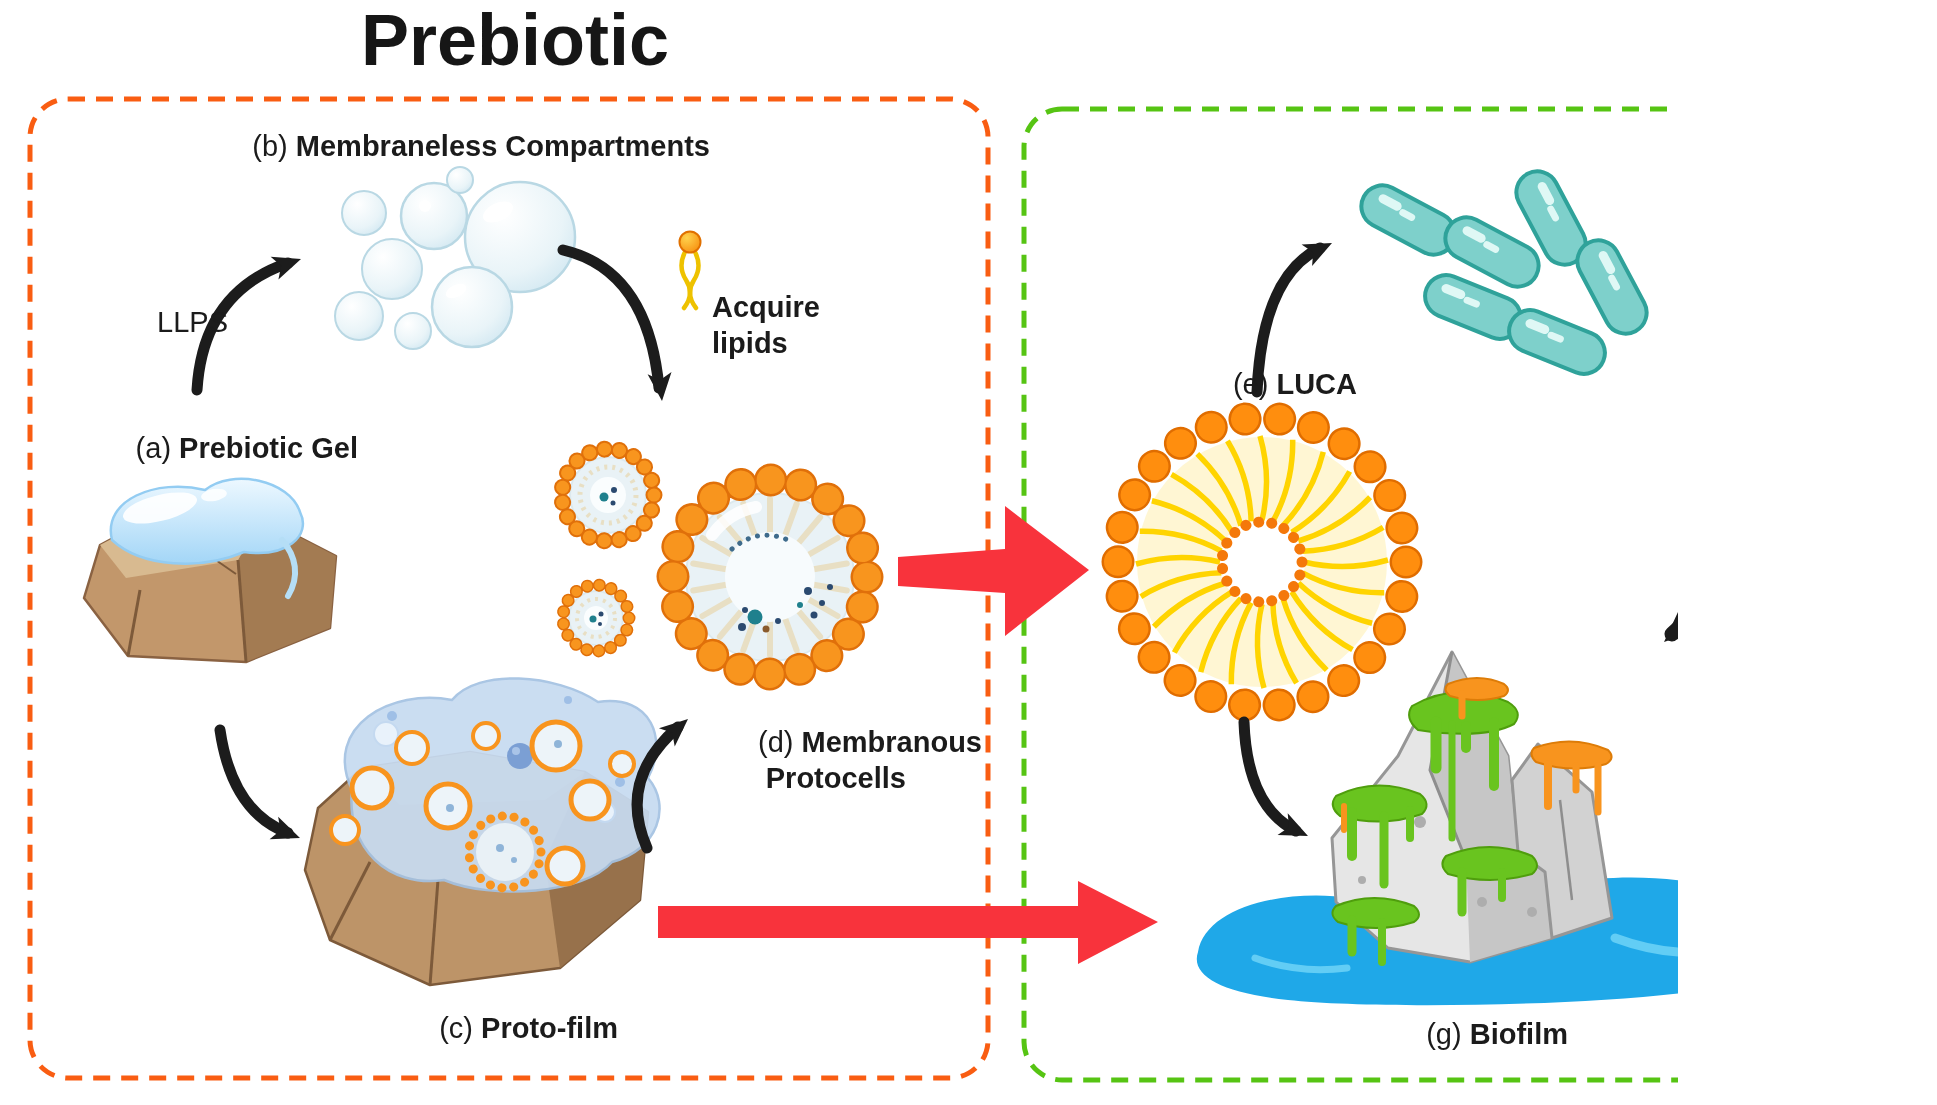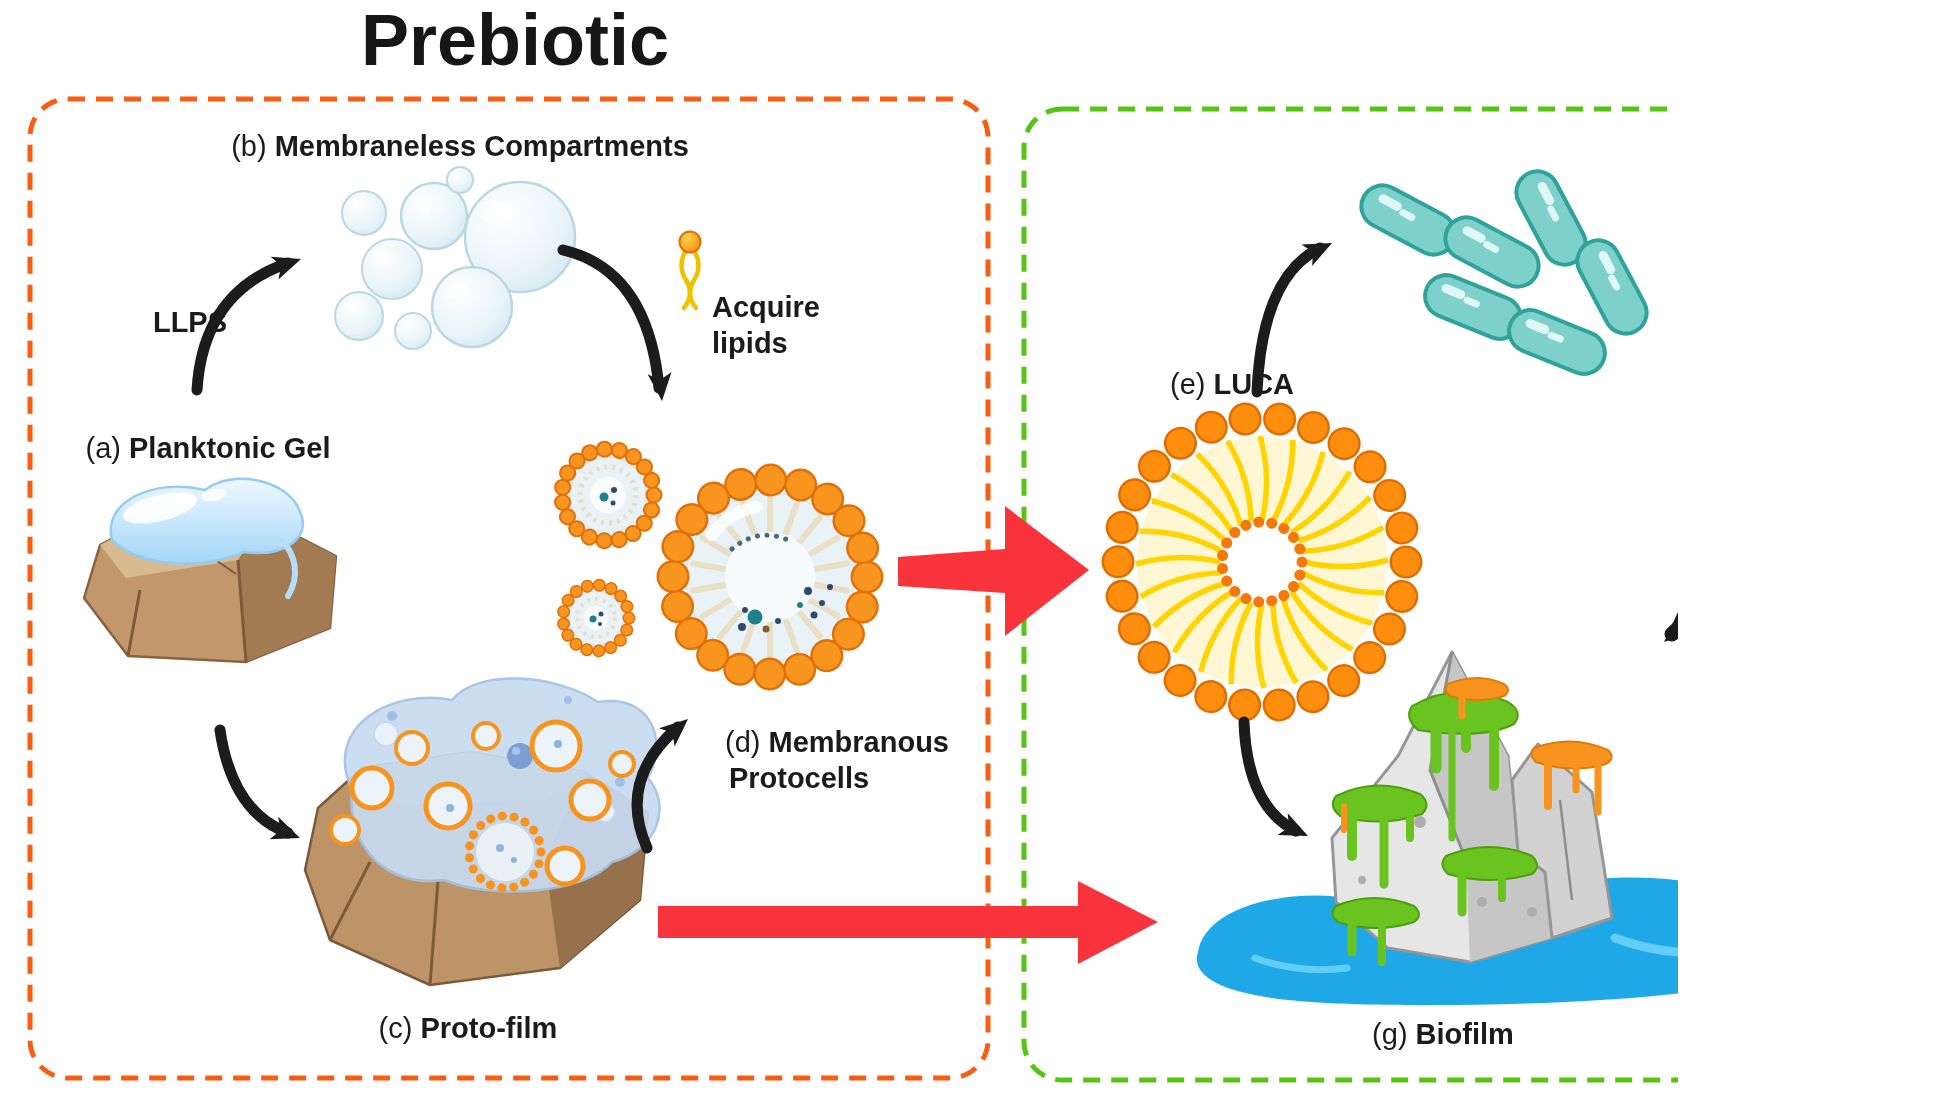--- a/index.html
+++ b/index.html
@@ -1,20 +1,20 @@
 <!DOCTYPE html>
 <html><head>
 <meta charset="utf-8">
 <style>
   html,body{margin:0;padding:0;background:#fff;}
   #canvas{position:relative;width:1678px;height:1105px;background:#ffffff;overflow:hidden;
           font-family:"Liberation Sans", sans-serif;}
   #art{position:absolute;left:0;top:0;z-index:1;}
   .title{position:absolute;z-index:2;text-align:center;font-weight:700;font-size:72px;color:#161616;line-height:1;}
-  .label{position:absolute;z-index:2;text-align:center;font-size:29px;color:#1b1b1b;line-height:1.25;}
+  .label{position:absolute;z-index:2;text-align:right;font-size:29px;color:#1b1b1b;line-height:1.25;}
   .label .tag{font-weight:400;}
   .label .name{font-weight:700;}
   .label .l2{display:block;margin-right:76px;font-weight:700;}
   .label.left{text-align:left;}
   .label .bl{display:block;font-weight:700;}
 </style>
 </head>
 <body>
 
 <div id="canvas">
@@ -287,30 +287,30 @@
   <polygon points="658,906 1078,906 1078,881 1158,922 1078,964 1078,938 658,938" fill="#F8333C"></polygon>
 </svg>
 
 <div class="title" style="left:215px;top:4px;width:600px;">Prebiotic</div>
 
 <div class="label" style="left:210px;top:128px;width:500px;">
   <span class="tag">(b)</span>
   <span class="name">Membraneless Compartments</span>
 </div>
 
-<div class="label" style="left:140px;top:304px;width:100px;font-weight:700;">LLPS</div>
+<div class="label" style="left:128px;top:304px;width:100px;font-weight:400;">LLPS</div>
 
 <div class="label left" style="left:712px;top:281px;width:170px;margin-top:8px;">
   <span class="bl">Acquire</span>
   <span class="bl">lipids</span>
 </div>
 
 <div class="label" style="left:58px;top:430px;width:300px;">
   <span class="tag">(a)</span>
-  <span class="name">Planktonic Gel</span>
+  <span class="name">Prebiotic Gel</span>
 </div>
 
 <div class="label" style="left:692px;top:724px;width:290px;">
   <span class="tag">(d)</span>
   <span class="name">Membranous</span>
   <span class="l2">Protocells</span>
 </div>
 
 <div class="label" style="left:318px;top:1010px;width:300px;">
   <span class="tag">(c)</span>

